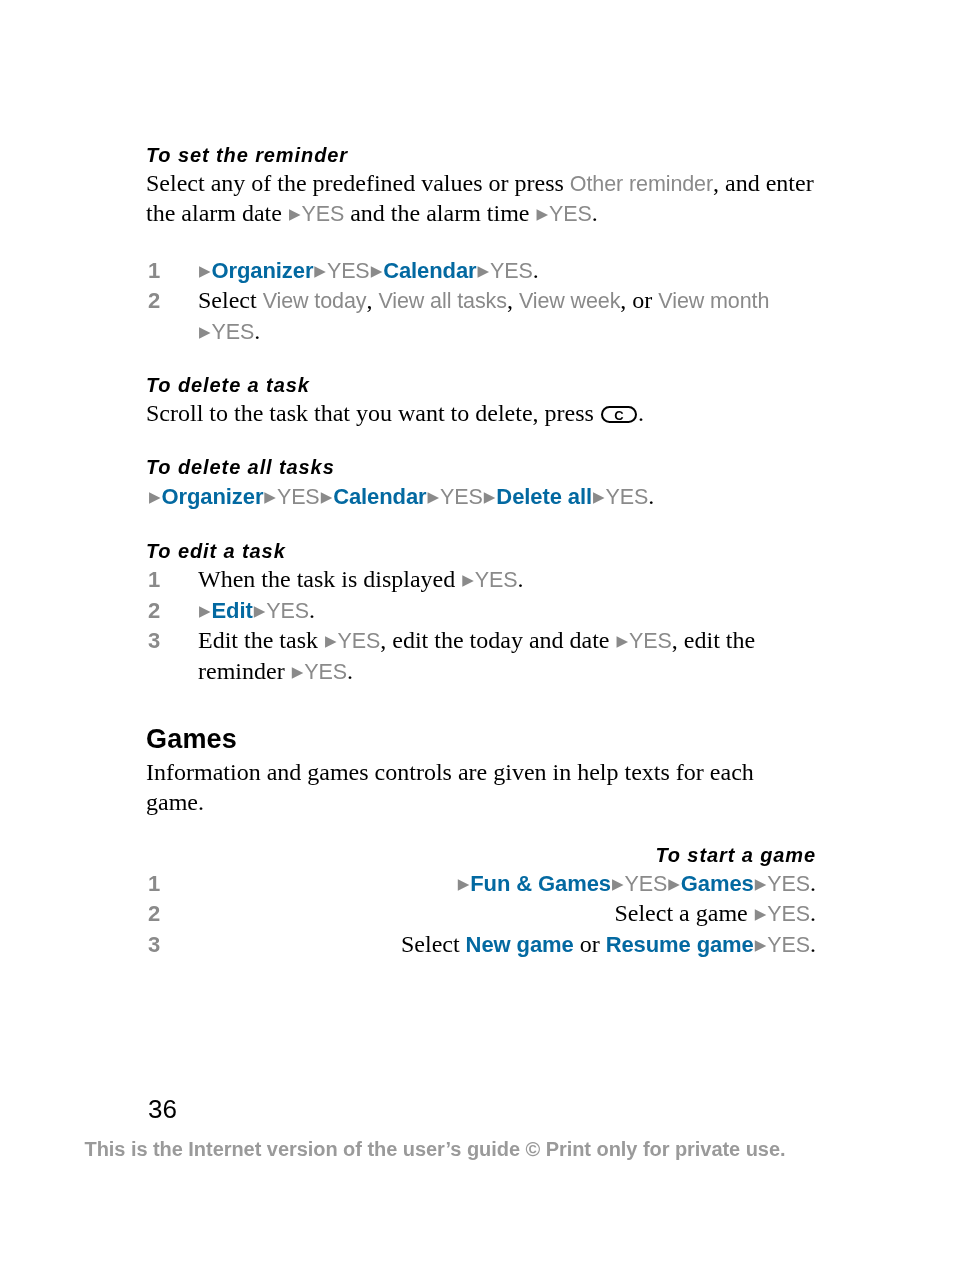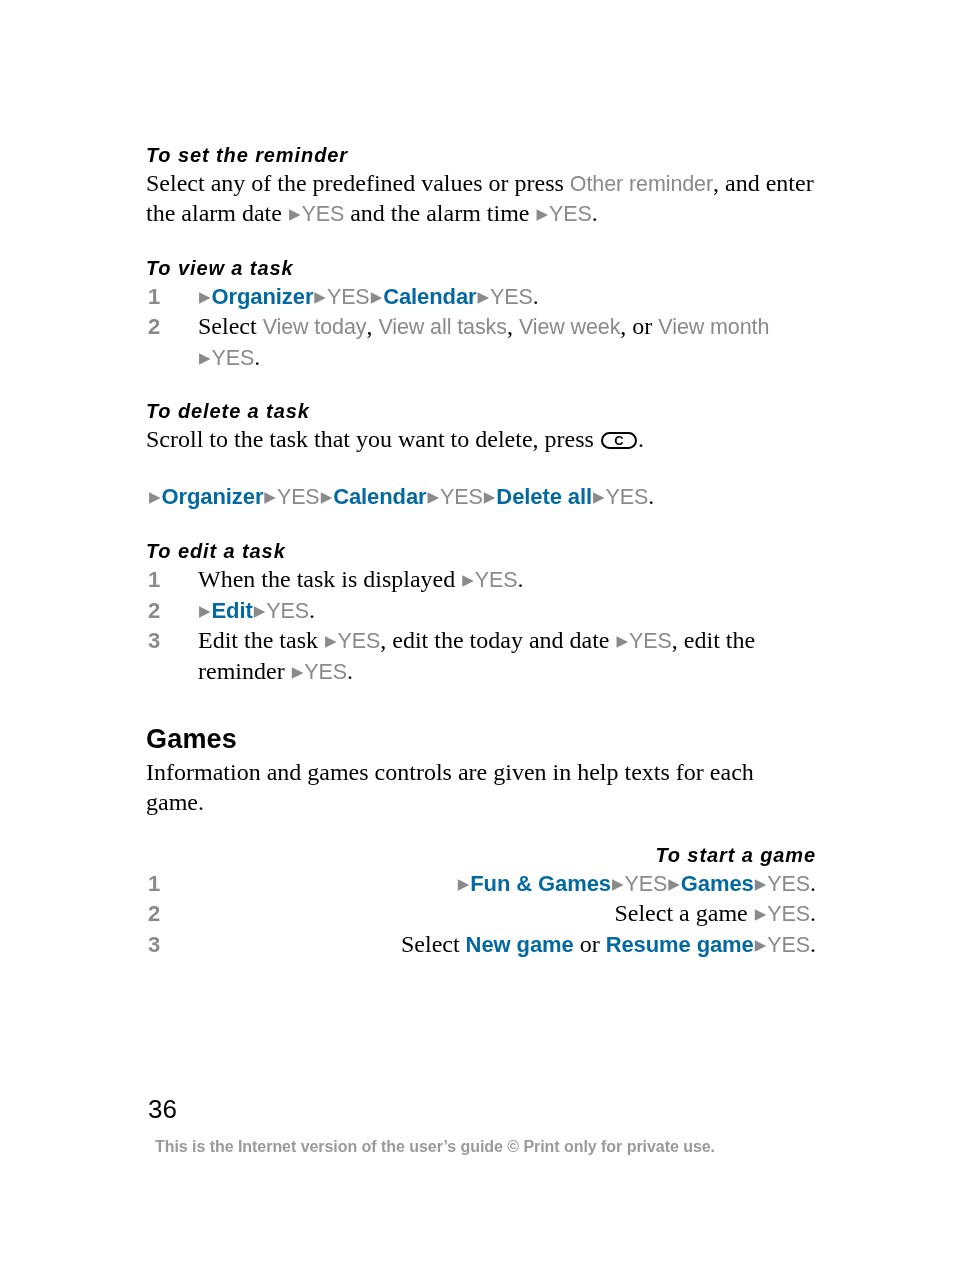--- a/index.html
+++ b/index.html
@@ -159,52 +159,52 @@
 
   
   .footer {
     position: absolute;
     left: 0;
     top: 1138px;
     width: 870px;
     text-align: center;
     font-family: "Liberation Sans", sans-serif;
     font-weight: bold;
-    font-size: 16px;
+    font-size: 20px;
     color: #9a9a9a;
     letter-spacing: -0.05px;
   }
 </style>
 </head>
 <body>
 
 <div class="page">
 
   <div class="content">
 
     <div class="sec">
       <h3 class="sub-head">To set the reminder</h3>
       <p class="body"><span>Select any of the predefined values or press </span><span class="ui">Other reminder</span><span>, and enter the alarm date </span><span class="arrow">▶</span><span class="ui">YES</span><span> and the alarm time </span><span class="arrow">▶</span><span class="ui">YES</span><span>.</span></p>
     </div>
 
     <div class="sec">
-      <h3 class="sub-head">To view a task</h3>
       <ol class="steps">
         <li><span class="num">1</span><span class="arrow">▶</span><span class="ui-b">Organizer</span><span class="arrow">▶</span><span class="ui">YES</span><span class="arrow">▶</span><span class="ui-b">Calendar</span><span class="arrow">▶</span><span class="ui">YES</span><span>.</span></li>
 
         <li><span class="num">2</span><span>Select </span><span class="ui">View today</span><span>, </span><span class="ui">View all tasks</span><span>, </span><span class="ui">View week</span><span>, or </span><span class="ui">View month</span><br><span class="arrow">▶</span><span class="ui">YES</span><span>.</span></li>
       </ol>
     </div>
 
     <div class="sec">
       <h3 class="sub-head">To delete a task</h3>
       <p class="body"><span>Scroll to the task that you want to delete, press </span><span class="key"><span>C</span></span><span>.</span></p>
     </div>
 
     <div class="sec">
+      <h3 class="sub-head">To delete all tasks</h3>
       <p class="cmdline"><span class="arrow">▶</span><span class="ui-b">Organizer</span><span class="arrow">▶</span><span class="ui">YES</span><span class="arrow">▶</span><span class="ui-b">Calendar</span><span class="arrow">▶</span><span class="ui">YES</span><span class="arrow">▶</span><span class="ui-b">Delete all</span><span class="arrow">▶</span><span class="ui">YES</span><span>.</span></p>
     </div>
 
     <div class="sec">
       <h3 class="sub-head">To edit a task</h3>
       <ol class="steps">
         <li><span class="num">1</span><span>When the task is displayed </span><span class="arrow">▶</span><span class="ui">YES</span><span>.</span></li>
 
         <li><span class="num">2</span><span class="arrow">▶</span><span class="ui-b">Edit</span><span class="arrow">▶</span><span class="ui">YES</span><span>.</span></li>
 

